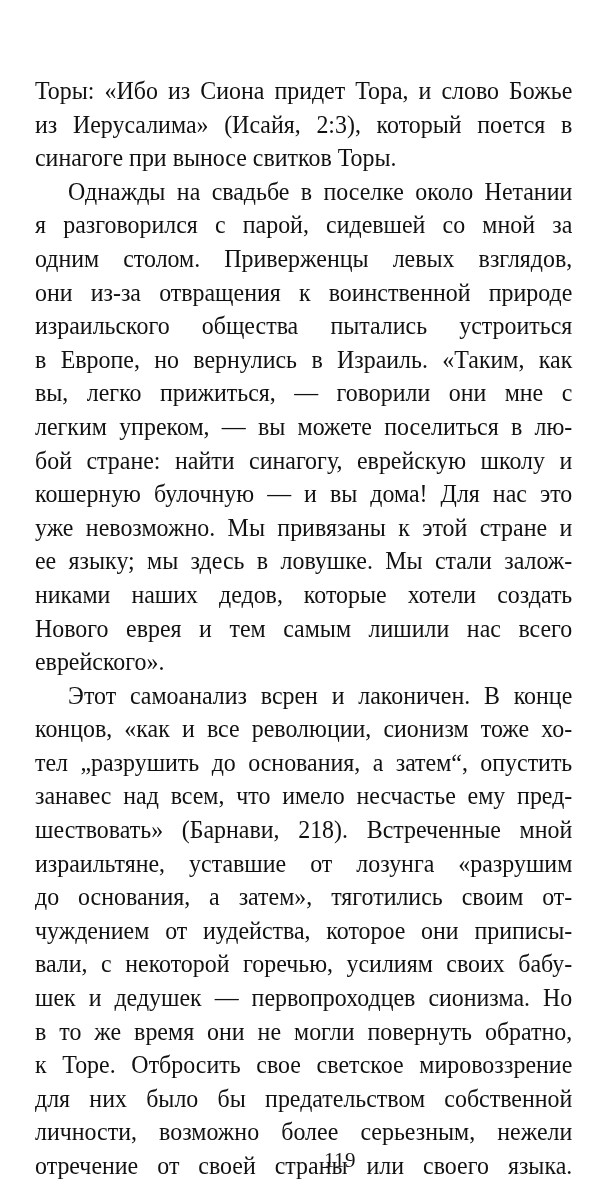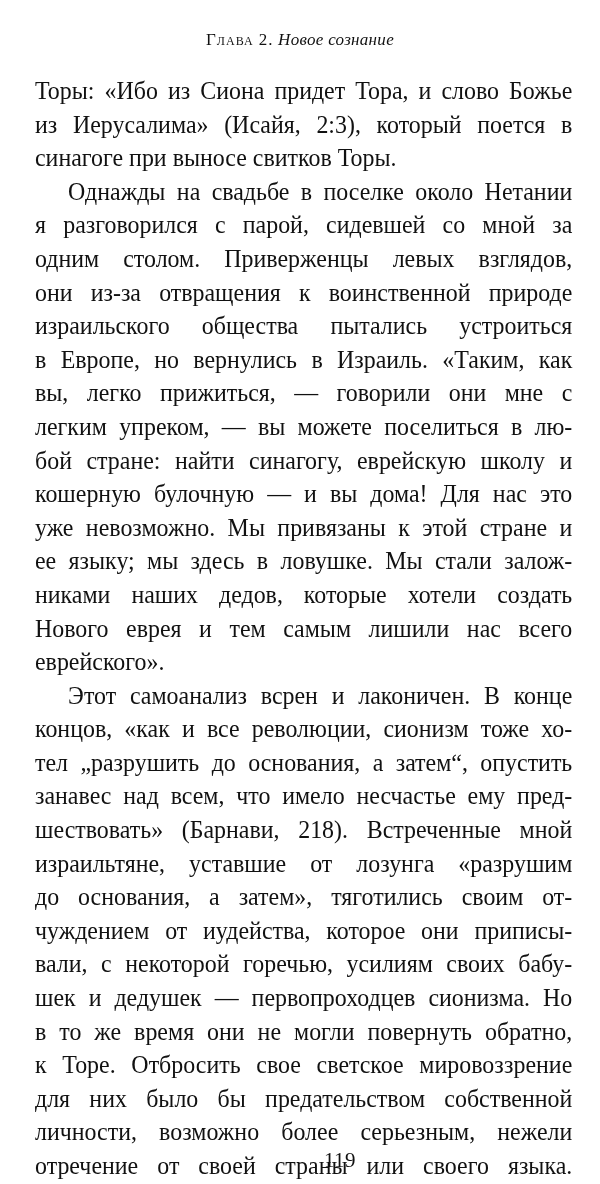--- a/index.html
+++ b/index.html
@@ -24,24 +24,20 @@
   .line.indent { padding-left: 36px; }
   .folio {
     position: absolute; top: 1148px; left: 0; width: 600px; text-align: center;
     font-family: "Liberation Serif", serif; font-size: 21px; letter-spacing: 0.5px; margin-left: 40px;
   }
 </style>
 </head>
 <body>
 
 <div class="page">
-  <div class="running-head">
-    <span class="chap">Глава 2.</span>
-    <span class="title">Новое сознание</span>
-  </div>
 
   <div class="body-text">
 
     <span class="line">Торы: «Ибо из Сиона придет Тора, и слово Божье</span>
     <span class="line">из Иерусалима» (Исайя, 2:3), который поется в</span>
     <span class="line last">синагоге при выносе свитков Торы.</span>
 
     <span class="line indent">Однажды на свадьбе в поселке около Нетании</span>
     <span class="line">я разговорился с парой, сидевшей со мной за</span>
     <span class="line">одним столом. Приверженцы левых взглядов,</span>

